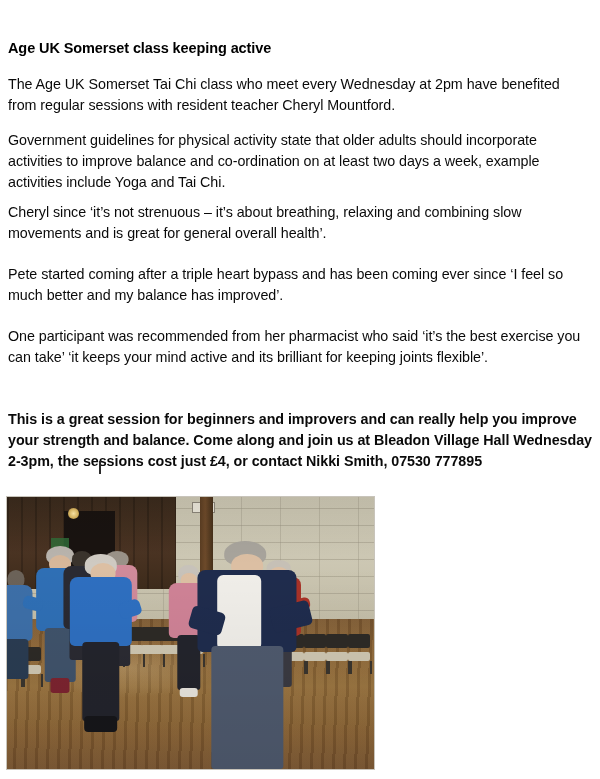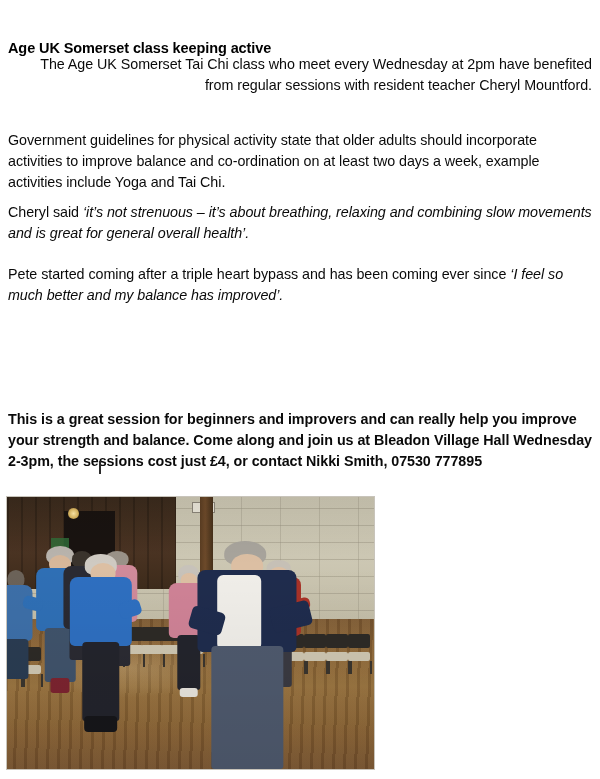--- a/index.html
+++ b/index.html
@@ -40,28 +40,28 @@
     position: absolute;
     left: 8px;
     width: 584px;
     font-size: 14.3px;
     line-height: 20.8px;
     letter-spacing: -0.05px;
     color: #0a0a0a;
     text-align: left;
   }
 
-  .p1 { top: 40px; text-align: right; }
+  .p1 { top: 60px; }
   .p2 { top: 116px; }
   .p3 { top: 188px; }
   .p4 { top: 250px; }
   .p5 { top: 312px; }
   .p6 { top: 395px; font-weight: bold; }
 
-  .q { font-style: italic; }
+  .q { }
 
   .stray-mark {
     position: absolute;
     left: 99px;
     top: 461px;
     width: 1.6px;
     height: 13px;
     background: #2b2b2b;
   }
 
@@ -215,27 +215,30 @@
 
   <p class="body-block p1">
     <span>The Age UK Somerset Tai Chi class who meet every Wednesday at 2pm have benefited from regular sessions with resident teacher Cheryl Mountford.</span>
   </p>
 
   <p class="body-block p2">
     <span>Government guidelines for physical activity state that older adults should incorporate activities to improve balance and co-ordination on at least two days a week, example activities include Yoga and Tai Chi.</span>
   </p>
 
   <p class="body-block p3">
-    <span>Cheryl said </span><span class="q">‘it’s not strenuous – it’s about breathing, relaxing and combining slow movements and is great for general overall health’.</span>
+    <span>Cheryl since </span><span class="q">‘it’s not strenuous – it’s about breathing, relaxing and combining slow movements and is great for general overall health’.</span>
   </p>
 
   <p class="body-block p4">
     <span>Pete started coming after a triple heart bypass and has been coming ever since </span><span class="q">‘I feel so much better and my balance has improved’.</span>
   </p>
 
+  <p class="body-block p5">
+    <span>One participant was recommended from her pharmacist who said </span><span class="q">‘it’s the best exercise you can take’ ‘it keeps your mind active and its brilliant for keeping joints flexible’.</span>
+  </p>
 
   <p class="body-block p6">
     <span>This is a great session for beginners and improvers and can really help you improve your strength and balance.  Come along and join us at Bleadon Village Hall Wednesday 2-3pm, the sessions cost just £4, or contact Nikki Smith, 07530 777895</span>
   </p>
 
   <div class="stray-mark"></div>
 
   <div class="photo-frame">
     <div class="photo">
 

